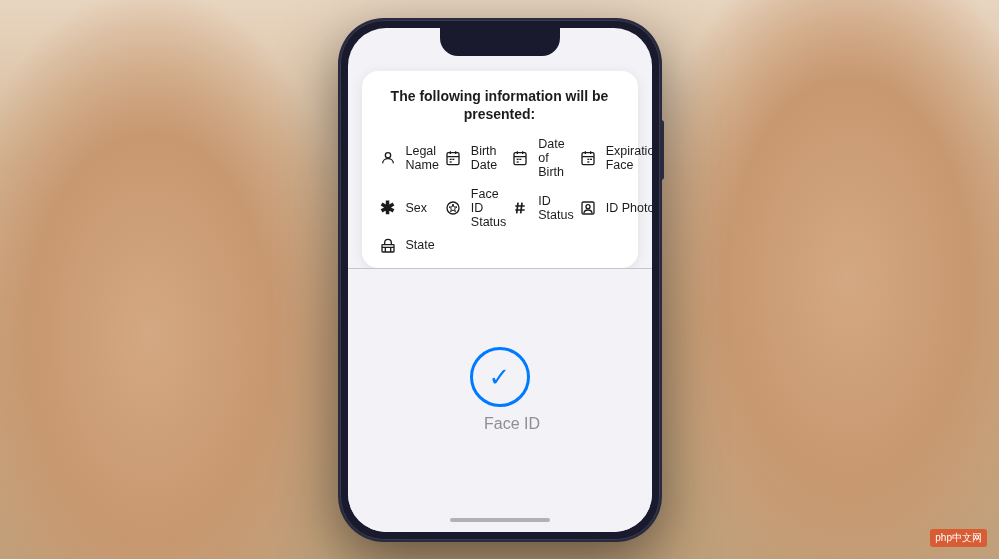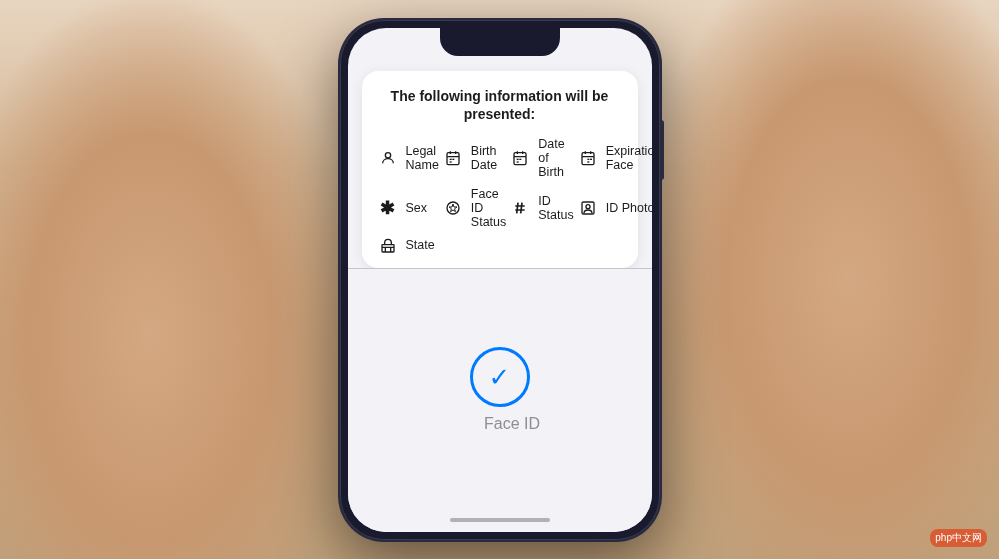--- a/index.html
+++ b/index.html
@@ -210,21 +210,21 @@
 
     
     .watermark {
       position: absolute;
       bottom: 12px;
       right: 12px;
       background: rgba(220, 80, 40, 0.85);
       color: white;
       font-size: 10px;
       padding: 2px 5px;
-      border-radius: 8px;
+      border-radius: 3px;
       z-index: 50;
     }
 
     
     .icon-svg {
       width: 16px;
       height: 16px;
       display: inline-block;
       vertical-align: middle;
     }

